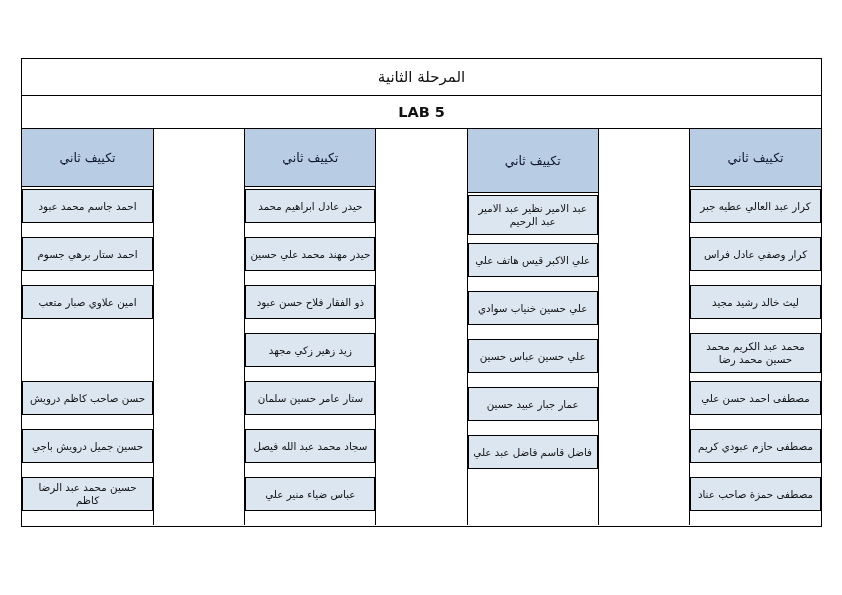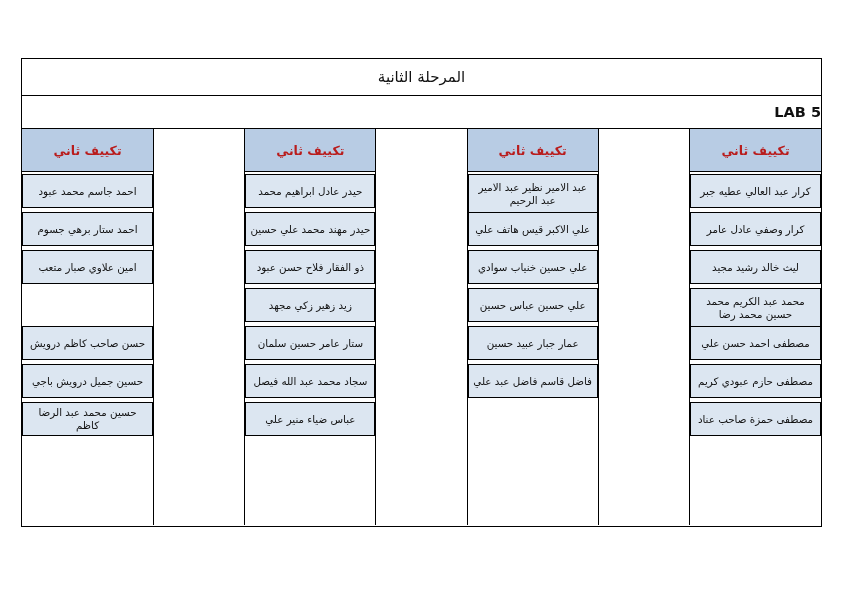--- a/index.html
+++ b/index.html
@@ -48,21 +48,21 @@
     font-size: 15px;
     font-weight: 400;
     color: #111111;
     letter-spacing: 0;
   }
   .lab-row {
     height: 33px;
     border-bottom: 1.4px solid #000000;
     display: flex;
     align-items: center;
-    justify-content: flex-start;
+    justify-content: center;
     box-sizing: border-box;
   }
   .lab-row .lab-text {
     font-size: 14.5px;
     font-weight: bold;
     color: #111111;
     direction: ltr;
   }
 
   
@@ -88,42 +88,42 @@
   }
   
   .col.gap {
     flex: 1 1 auto;
   }
   
   .col.data.edge-start { border-right: none; }
   .col.data.edge-end   { border-left: none; }
 
   .col-header {
-    height: 43px;
+    height: 64px;
     background: #b8cce4;
     border-bottom: 1.4px solid #000000;
     display: flex;
     align-items: center;
     justify-content: center;
     box-sizing: border-box;
     font-size: 12.5px;
-    font-weight: bold;
-    color: #b91c1c;
+    font-weight: normal;
+    color: #0f172a;
   }
 
   .cells {
     flex: 1 1 auto;
     padding-top: 2px;
     display: flex;
     flex-direction: column;
     box-sizing: border-box;
   }
 
   .cell-slot {
-    height: 38px;
+    height: 48px;
     display: flex;
     align-items: flex-start;
     justify-content: center;
     box-sizing: border-box;
   }
 
   .cell {
     width: 100%;
     min-height: 34px;
     background: #dce6f1;
@@ -163,21 +163,21 @@
 
     <div class="columns-area">
 
       <div class="col data edge-start">
         <div class="col-header">تكييف ثاني</div>
         <div class="cells">
           <div class="cell-slot">
             <div class="cell">كرار عبد العالي عطيه جبر</div>
           </div>
           <div class="cell-slot">
-            <div class="cell">كرار وصفي عادل عامر</div>
+            <div class="cell">كرار وصفي عادل فراس</div>
           </div>
           <div class="cell-slot">
             <div class="cell">ليث خالد رشيد مجيد</div>
           </div>
           <div class="cell-slot">
             <div class="cell two-line">محمد عبد الكريم محمد حسين محمد رضا</div>
           </div>
           <div class="cell-slot">
             <div class="cell">مصطفى احمد حسن علي</div>
           </div>

